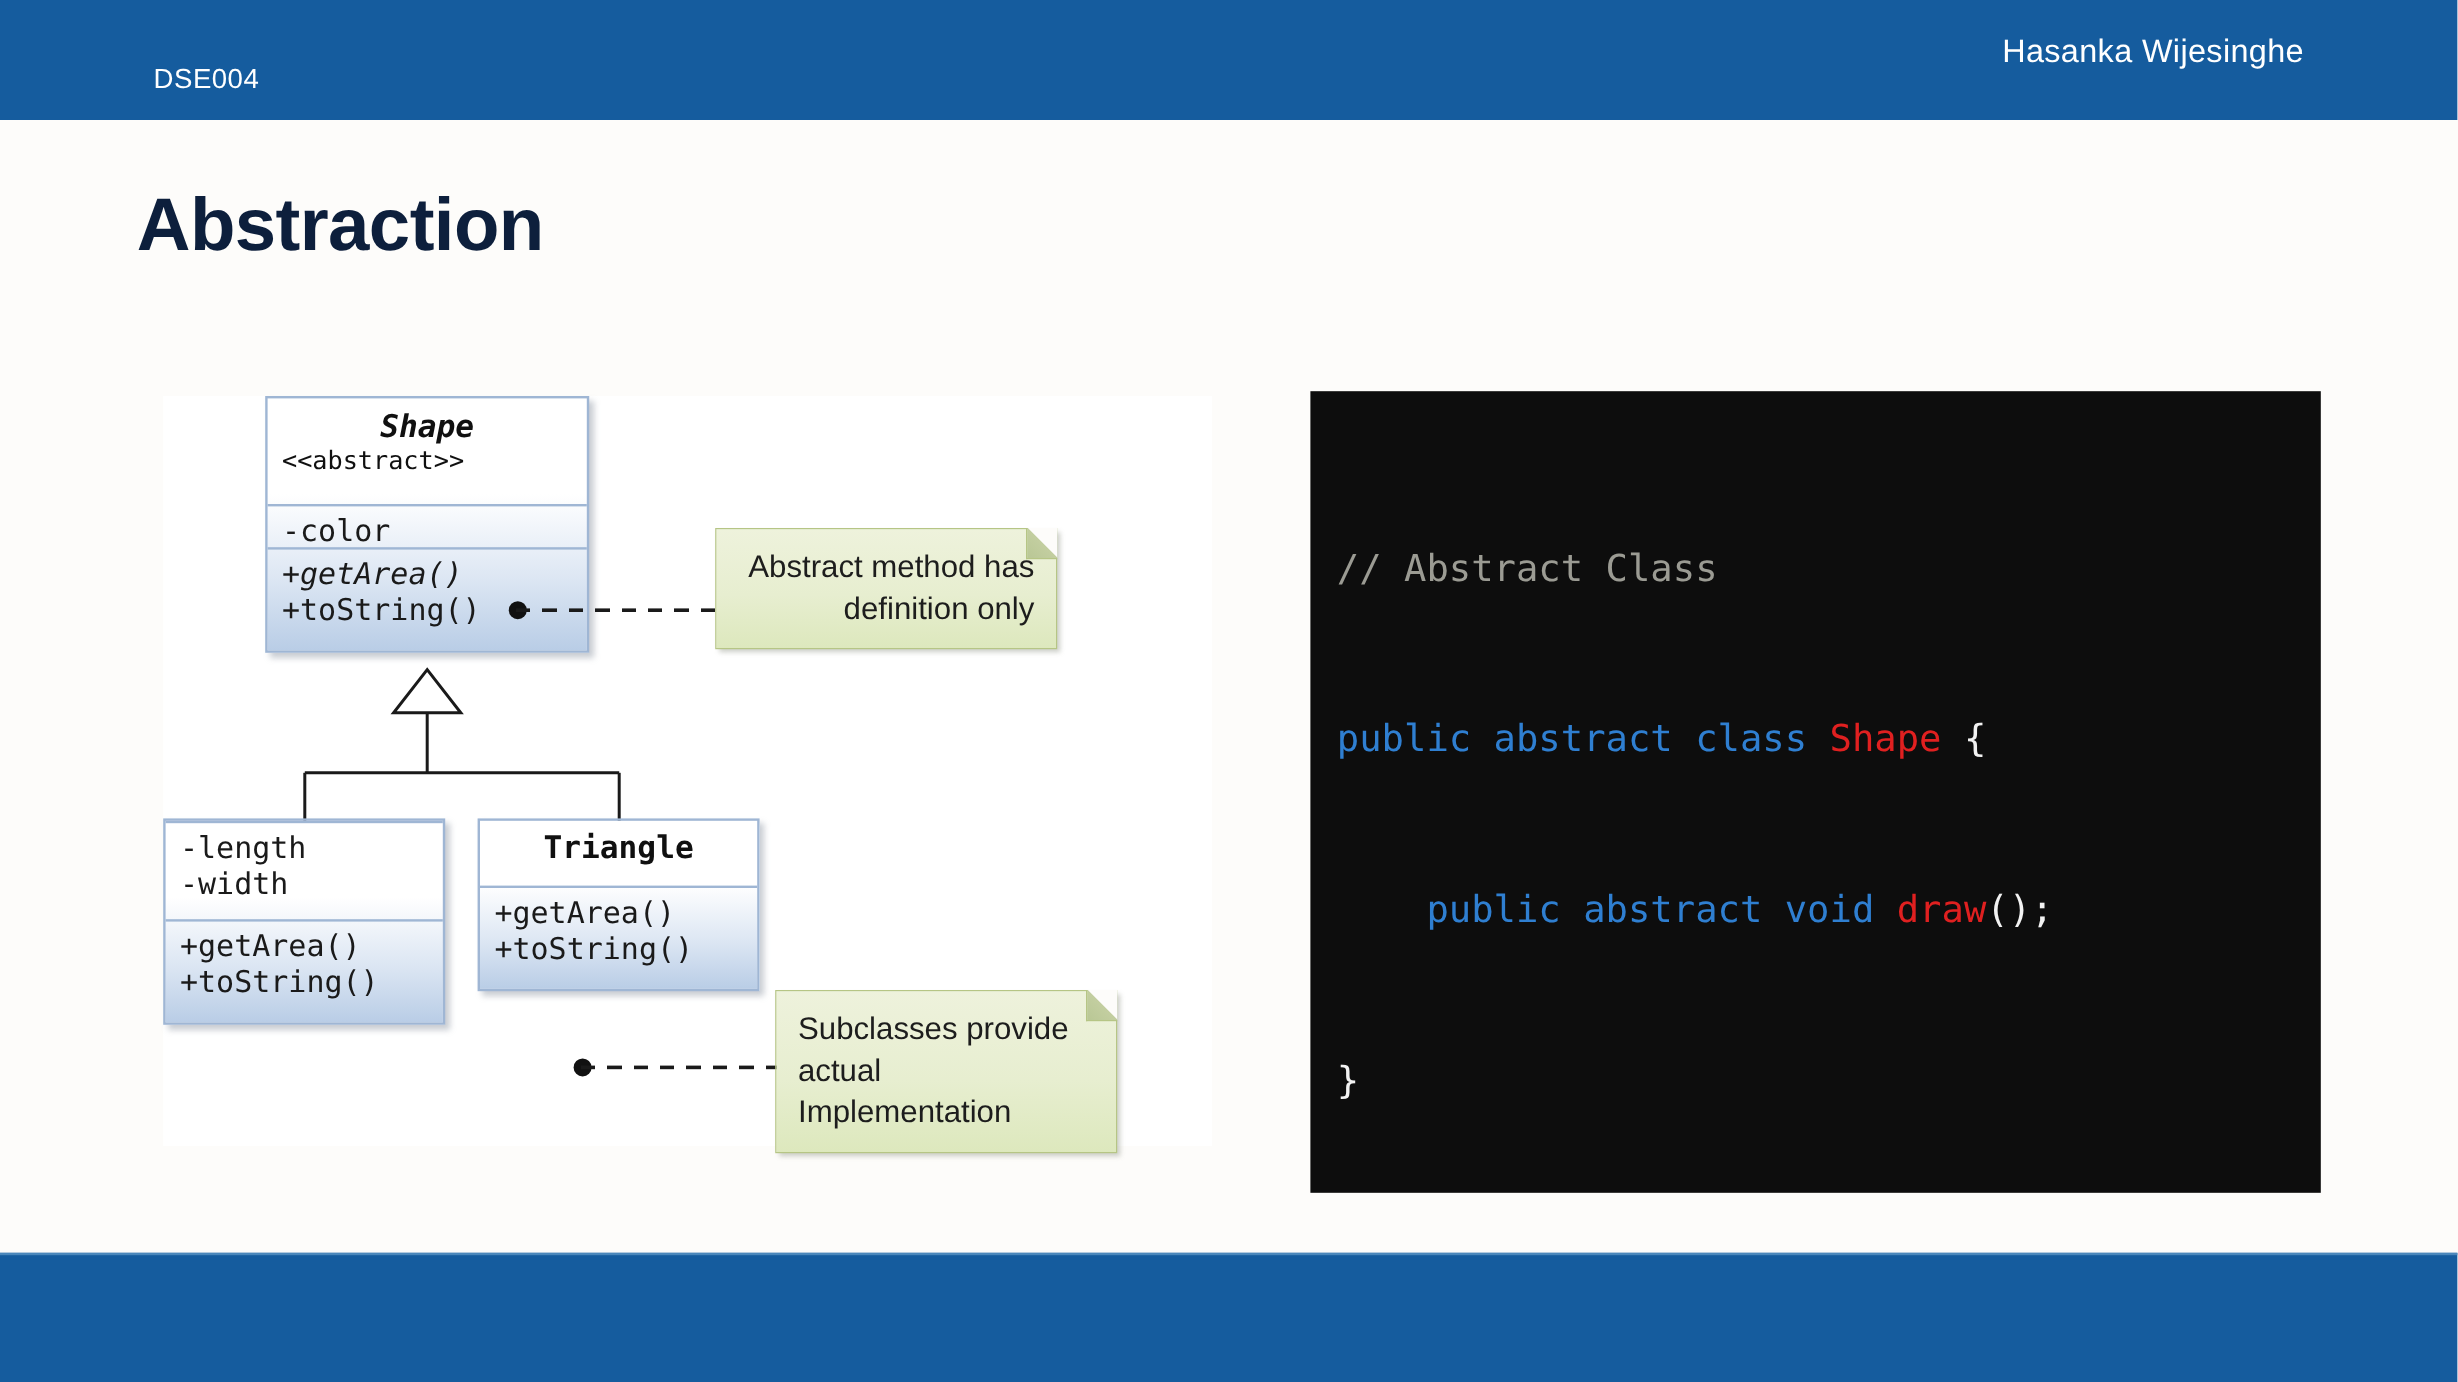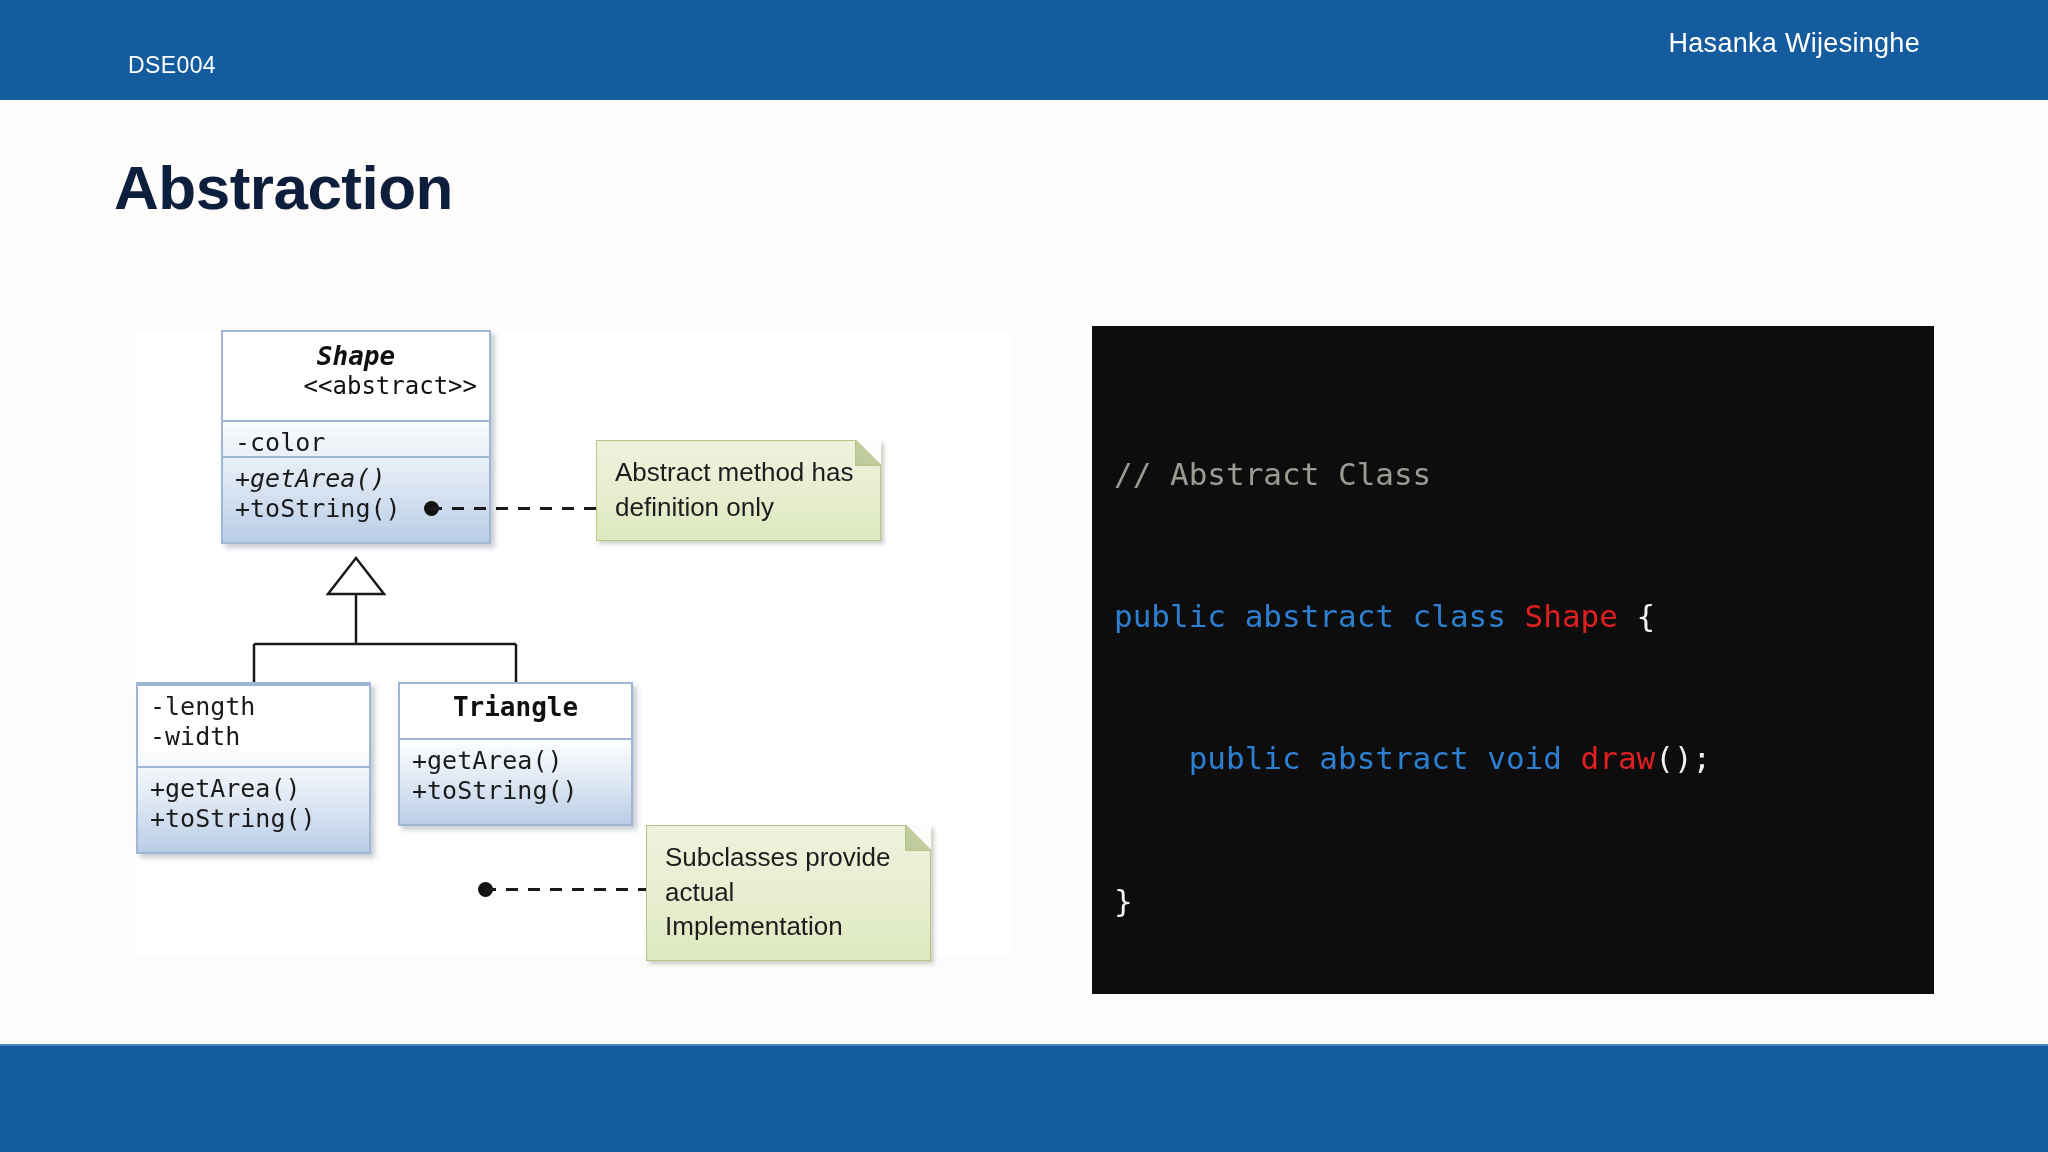--- a/index.html
+++ b/index.html
@@ -87,22 +87,22 @@
   }
   .uml-title {
     text-align: center;
     font-weight: bold;
     font-size: 26px;
     color: #101010;
     line-height: 1.15;
   }
   .uml-title.italic { font-style: italic; }
   .uml-stereotype {
-    text-align: right;
-    font-size: 24px;
+    text-align: left;
+    font-size: 21px;
     color: #101010;
     line-height: 1.2;
   }
   .uml-line {
     font-size: 25px;
     color: #1a1a1a;
     line-height: 1.18;
     white-space: pre;
   }
   .uml-line.italic { font-style: italic; }
@@ -152,21 +152,21 @@
     line-height: 1.33;
   }
   .note .fold {
     position: absolute;
     top: -1px; right: -1px;
     width: 26px; height: 26px;
     background: linear-gradient(225deg, #fdfcfa 0%, #fdfcfa 48%, #c3ceA0 50%, #b9c795 100%);
     border-left: 1px solid #b6c585;
     border-bottom: 1px solid #b6c585;
   }
-  #note-abstract { left: 460px; top: 110px;  width: 285px; }
+  #note-abstract { left: 460px; top: 110px;  width: 285px; text-align: right; }
   #note-subclass { left: 510px; top: 495px;  width: 285px; }
 
   
   .conn {
     position: absolute;
     height: 3px;
     background-image: repeating-linear-gradient(to right,
                         #1a1a1a 0px, #1a1a1a 12px,
                         rgba(0,0,0,0) 12px, rgba(0,0,0,0) 22px);
   }

